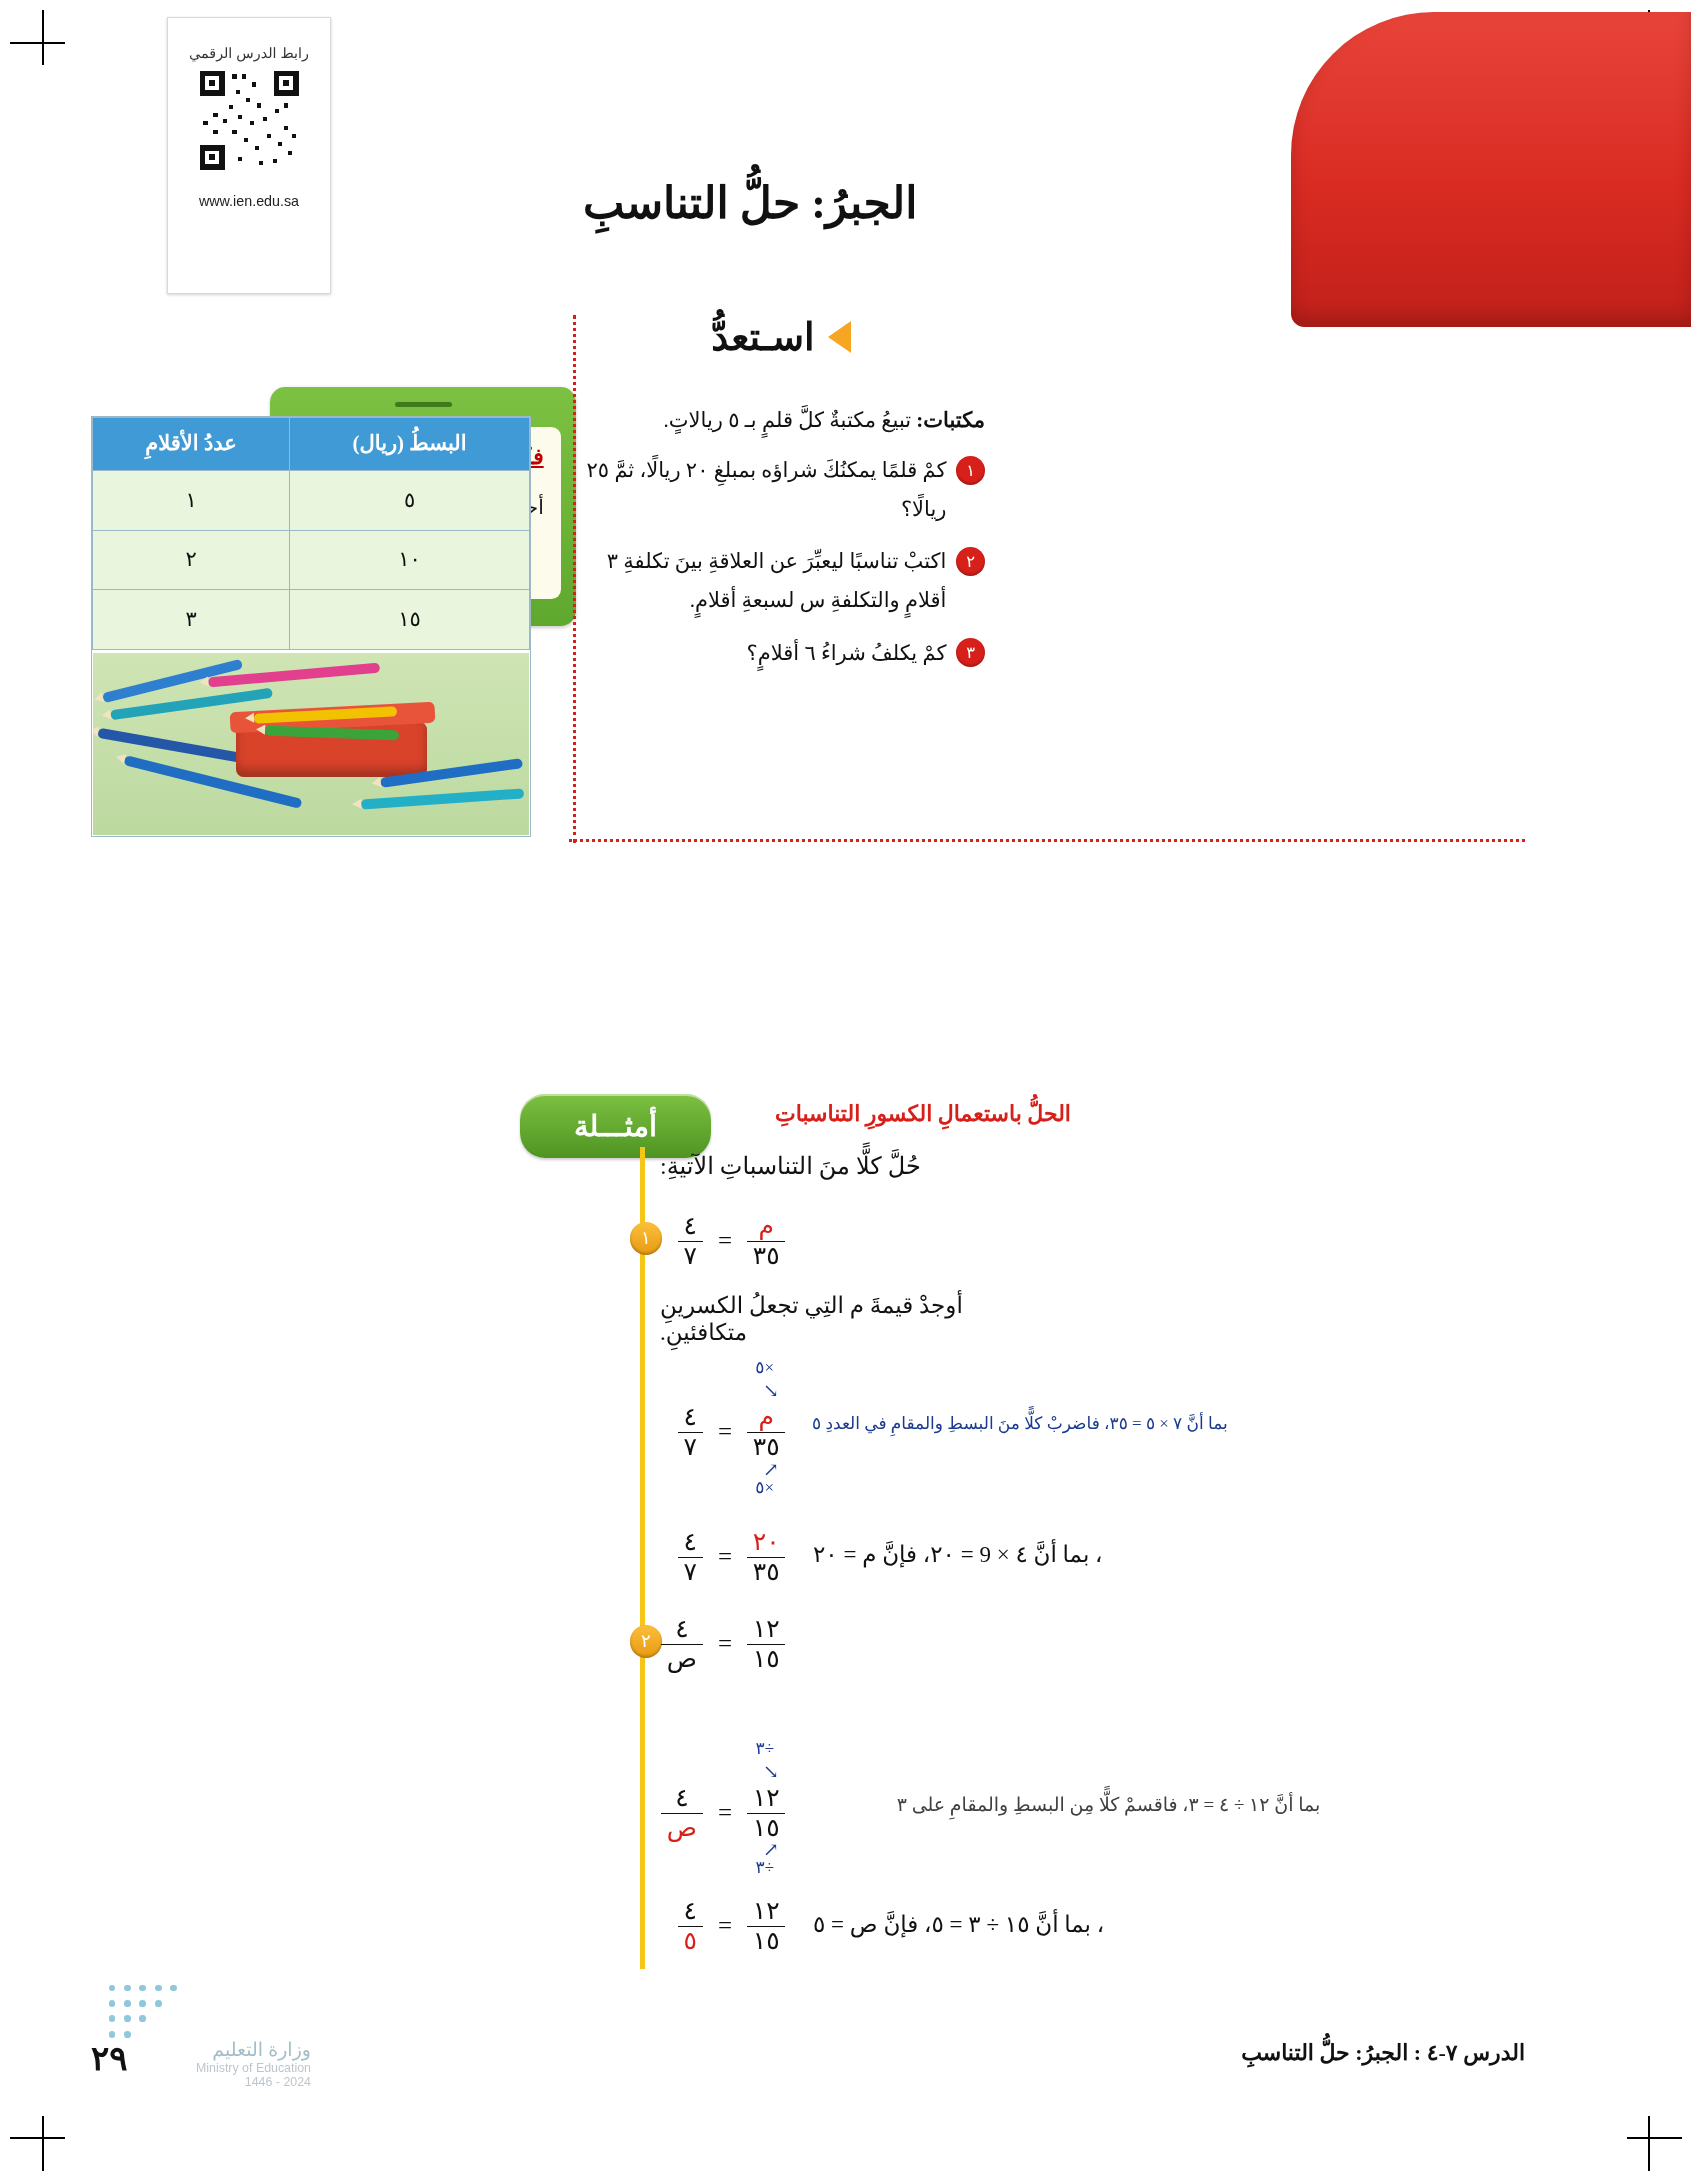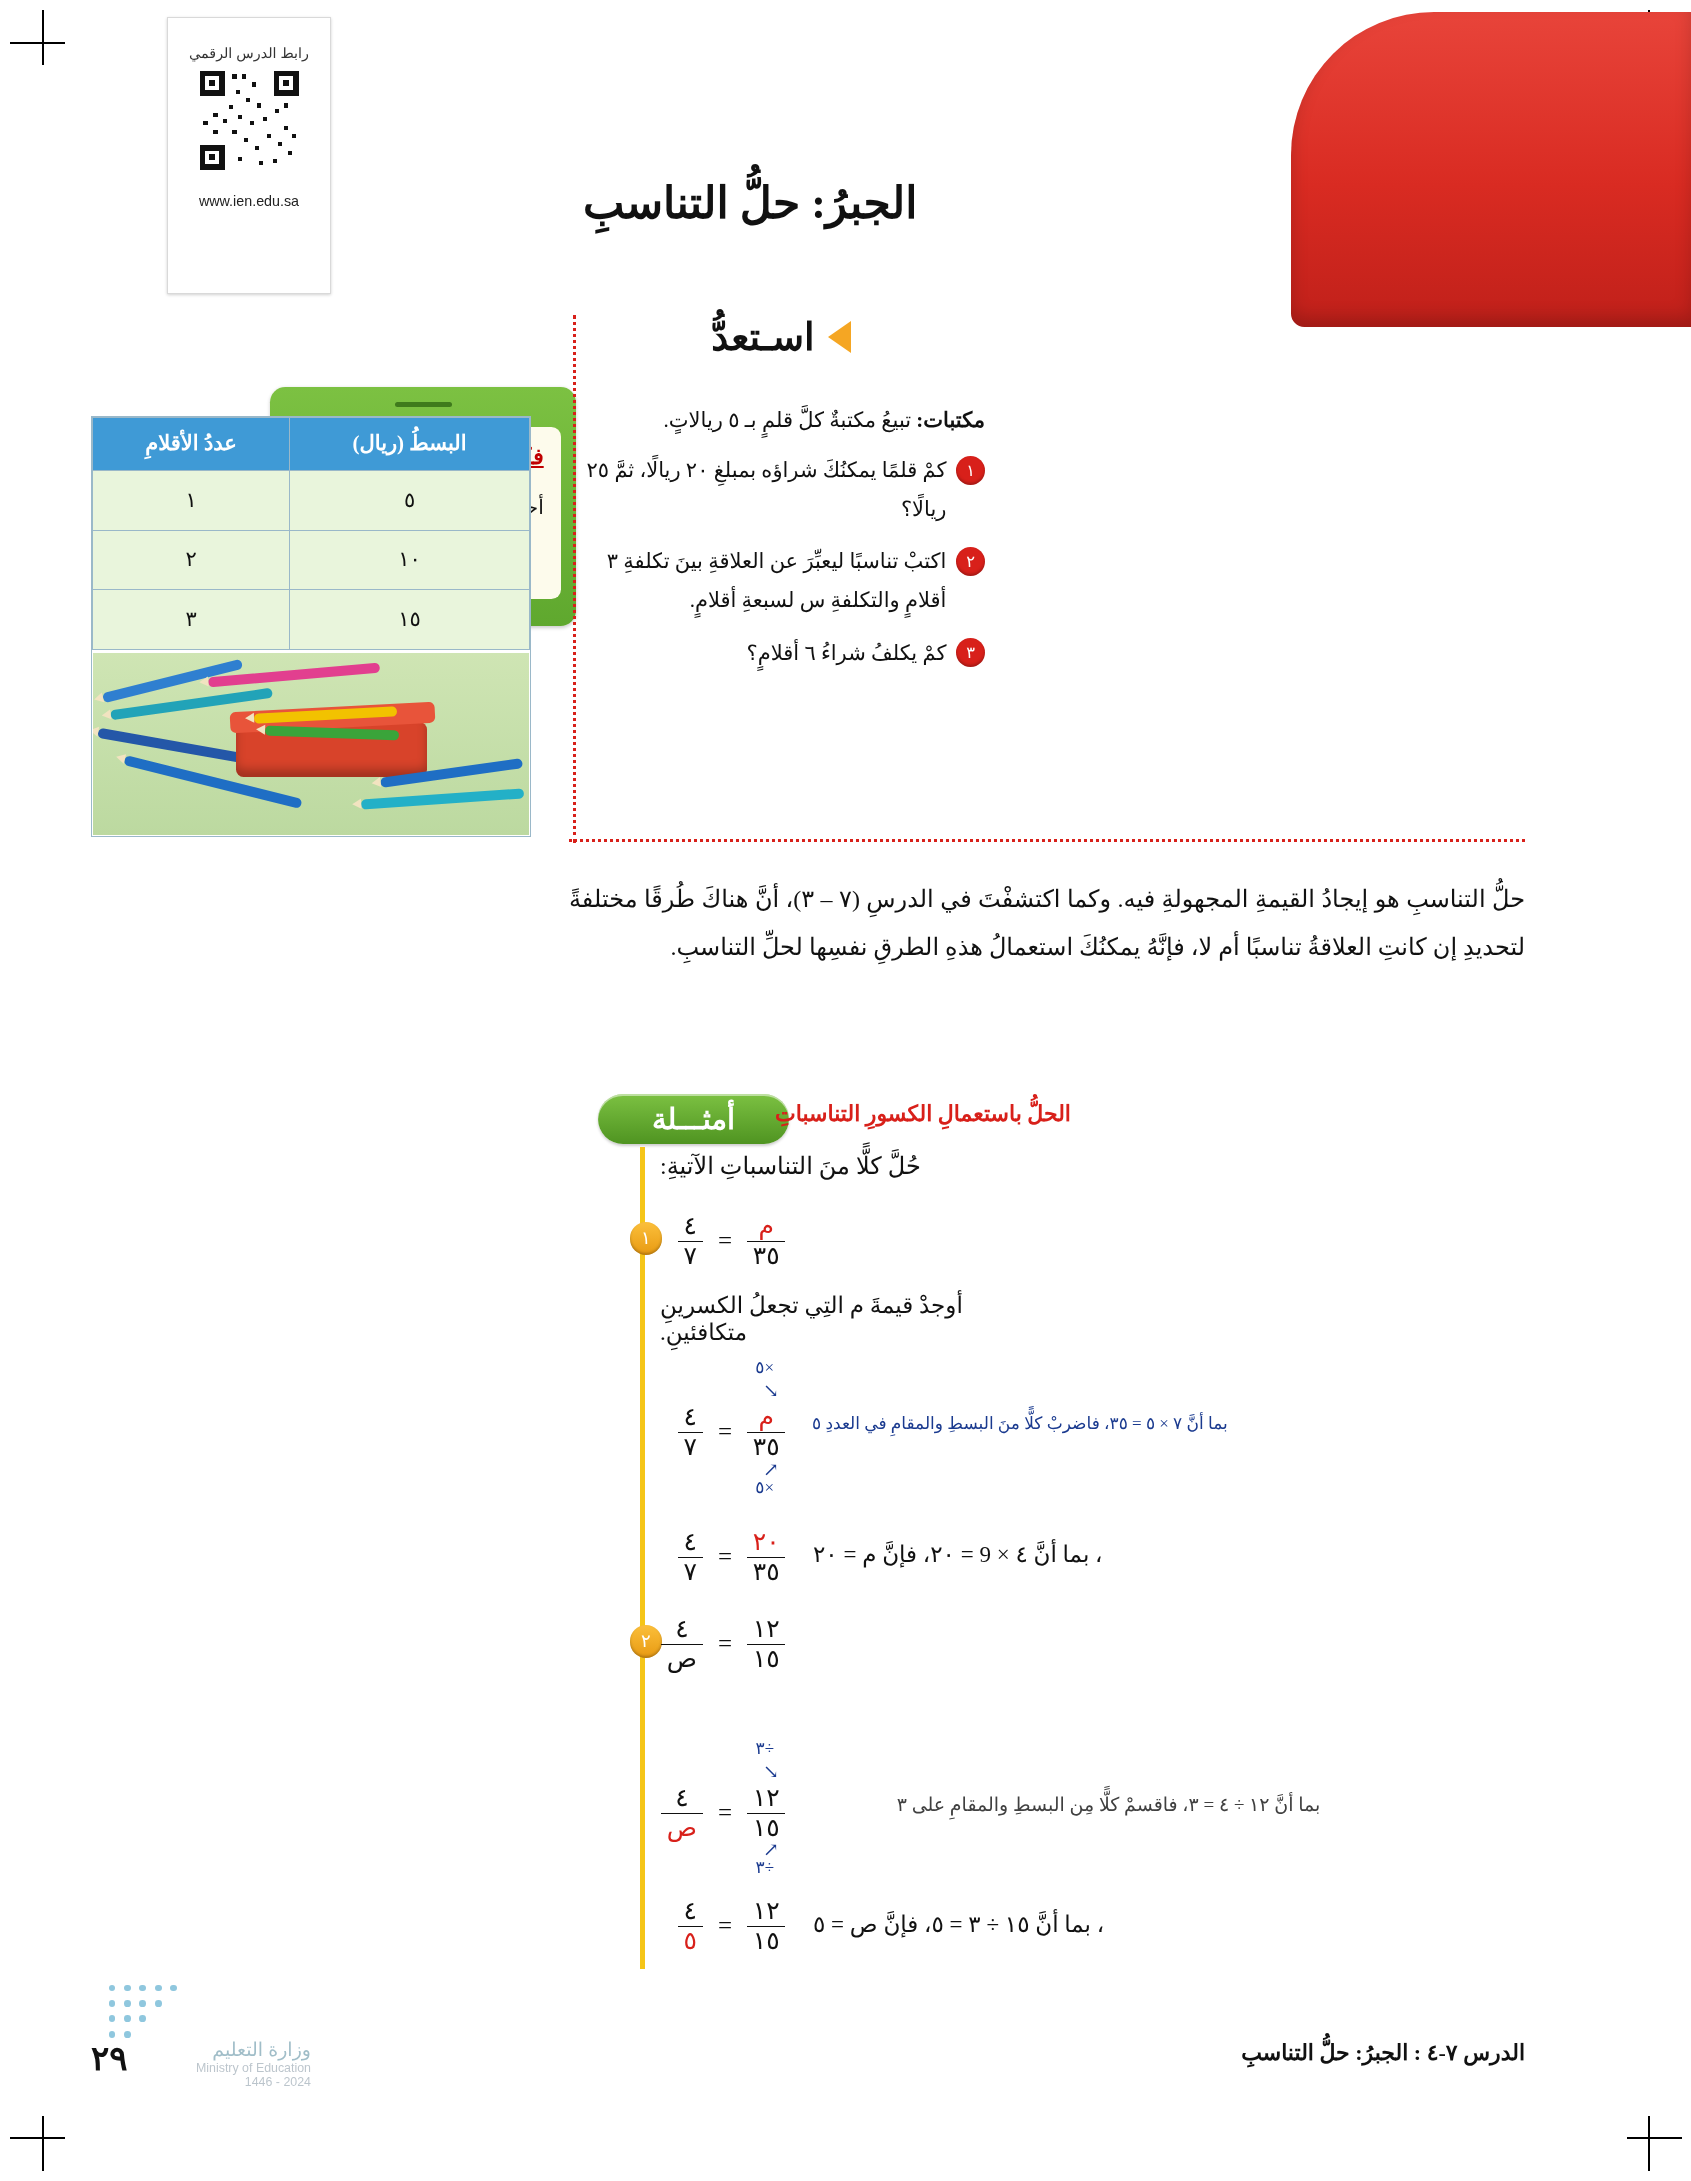--- a/index.html
+++ b/index.html
@@ -132,21 +132,21 @@
   .pencase .lid{position:absolute;left:-5.7px;top:-15.3px;width:205px;height:21px;background:#e8543a;border-radius:5.7px;transform:rotate(-3deg);}
 
   
   .para{
     position:absolute;right:167px;top:875px;width:956px;
     font-size:24px;line-height:2.0;text-align:justify;color:#111;
   }
 
   
   .ex-banner{
-    position:absolute;right:903px;top:1094px;width:191px;height:50px;border-radius:25px;
+    position:absolute;right:981px;top:1094px;width:191px;height:64px;border-radius:25px;
     background:linear-gradient(180deg,#7cc142 0%,#4f9421 100%);
     box-shadow:inset 0 1.9px 0 rgba(255,255,255,.5),0 1.9px 2.9px rgba(0,0,0,.2);
     display:flex;align-items:center;justify-content:center;
     color:#fff;font-size:29px;font-weight:bold;letter-spacing:5.7px;
   }
   .ex-sub{
     position:absolute;right:449px;top:1101px;width:468px;text-align:left;
     color:#d8201a;font-size:22px;font-weight:bold;
   }
 
@@ -320,21 +320,20 @@
       <div class="pencase">
         <div class="lid"></div>
       </div>
       <div class="pen" style="left:161px;top:57px;width:143px;background:#f2c200;transform:rotate(-3deg);"></div>
       <div class="pen" style="left:172px;top:75px;width:134px;background:#3aa43a;transform:rotate(2deg);"></div>
       <div class="pen" style="left:287px;top:115px;width:143px;background:#1f6ec4;transform:rotate(-8deg);"></div>
       <div class="pen" style="left:268px;top:141px;width:163px;background:#23b0c7;transform:rotate(-4deg);"></div>
     </div>
   </div>
 
-  <div class="para">حلُّ التناسبِ هو إيجادُ القيمةِ المجهولةِ فيه. وكما اكتشفْتَ في الدرسِ (٧ – ٣)، أنَّ هناكَ طُرقًا مختلفةً لتحديدِ إن كانتِ العلاقةُ تناسبًا أم لا، فإنَّهُ يمكنُكَ استعمالُ هذهِ الطرقِ نفسِها لحلِّ التناسبِ.</div>
 
   <div class="ex-banner">أمثـــلة</div>
   <div class="ex-sub">الحلُّ باستعمالِ الكسورِ التناسباتِ</div>
   <div class="vrule"></div>
   <div class="ex-intro">حُلَّ كلًّا منَ التناسباتِ الآتيةِ:</div>
 
   <div class="bullet" style="right:1030px;top:1222px;">١</div>
 
   <div style="position:absolute;right:899px;top:1212px;font-size:27px;">
     <span class="eq-row">

